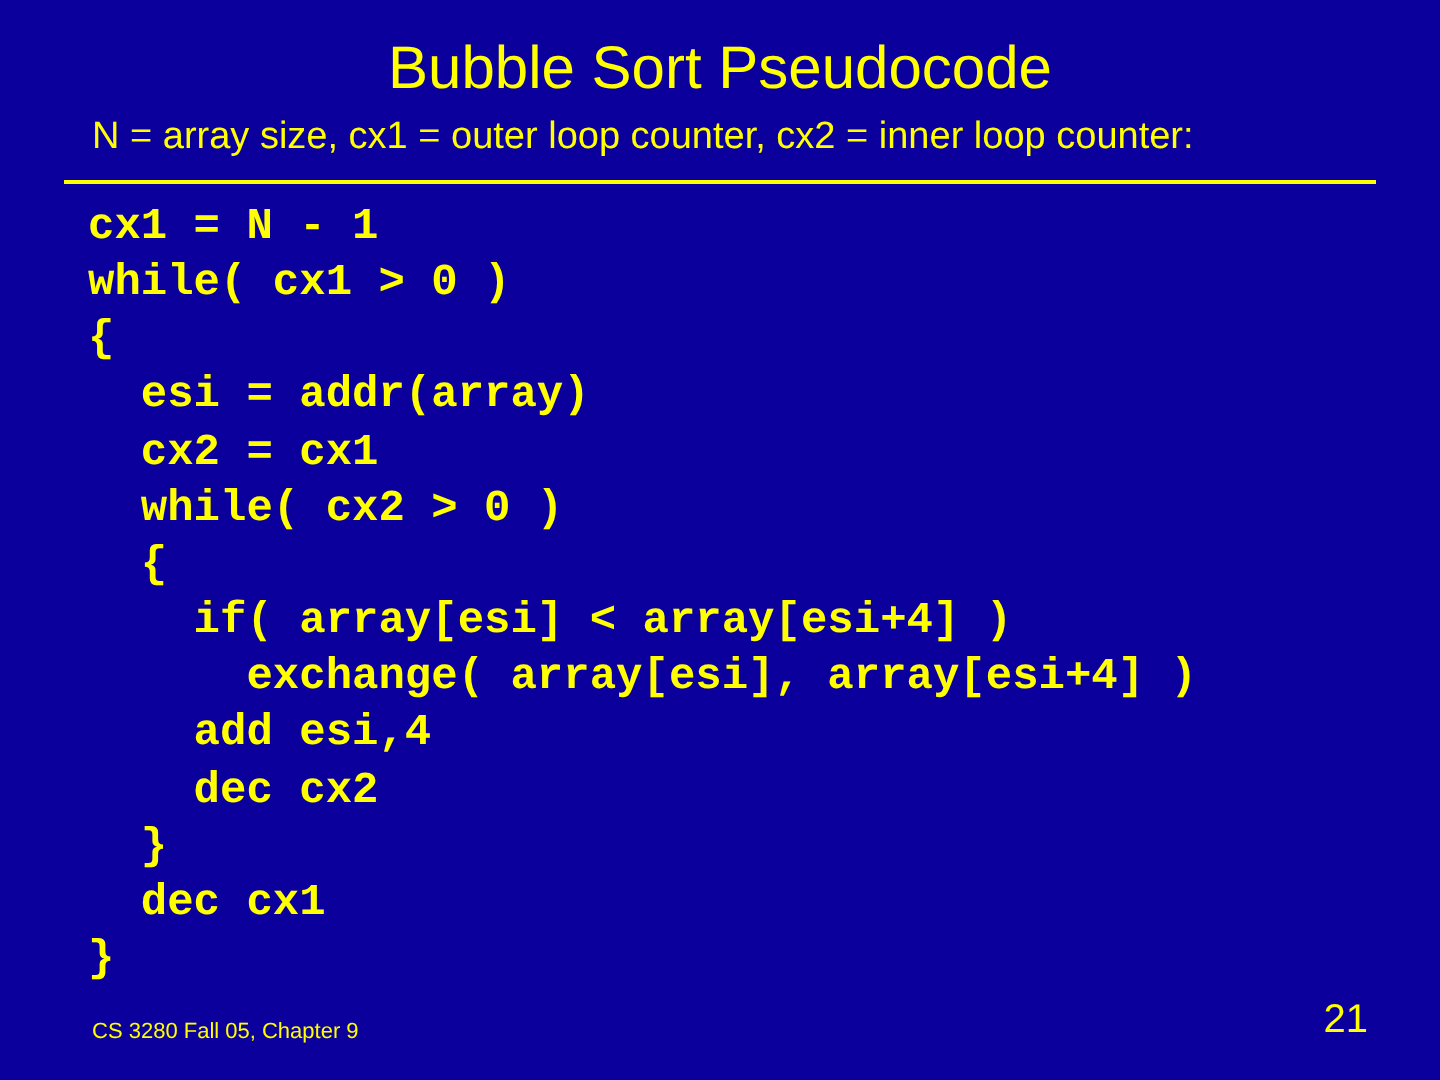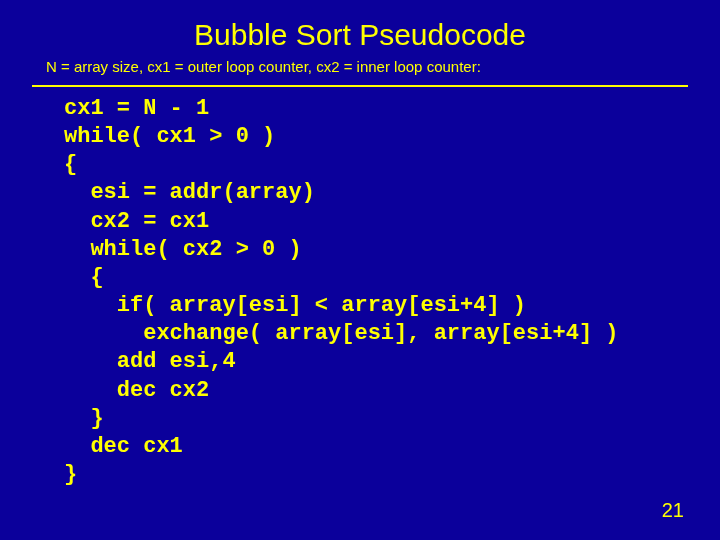--- a/index.html
+++ b/index.html
@@ -21,39 +21,39 @@
   .title {
     text-align: center;
     font-size: 30px;
     font-weight: normal;
     color: #ffff00;
     margin: 0;
     padding-top: 18px;
     padding-bottom: 6px;
   }
   .subtitle {
-    font-size: 15px;
+    font-size: 19px;
     color: #ffff00;
     margin: 0;
     padding: 0 28px 8px 46px;
     font-weight: normal;
   }
   .divider {
     height: 2px;
     background: #ffff00;
     margin: 2px 32px 8px 32px;
   }
   .code {
     font-family: "Courier New", Courier, monospace;
     font-weight: bold;
     font-size: 22px;
     line-height: 1.28;
     white-space: pre;
     color: #ffff00;
-    padding: 0 0 0 64px;
+    padding: 0 0 0 44px;
   }
   .footer {
     position: absolute;
     left: 46px;
     bottom: 14px;
     font-size: 11px;
     color: #ffff00;
   }
   .pagenum {
     position: absolute;
@@ -77,14 +77,15 @@
   cx2 = cx1
   while( cx2 &gt; 0 )
   {
     if( array[esi] &lt; array[esi+4] )
       exchange( array[esi], array[esi+4] )
     add esi,4
     dec cx2
   }
   dec cx1
 }</div>
+  <div class="footer">CS 3280 Fall 05, Chapter 9</div>
   <div class="pagenum">21</div>
 </div>
 
 </body></html>

